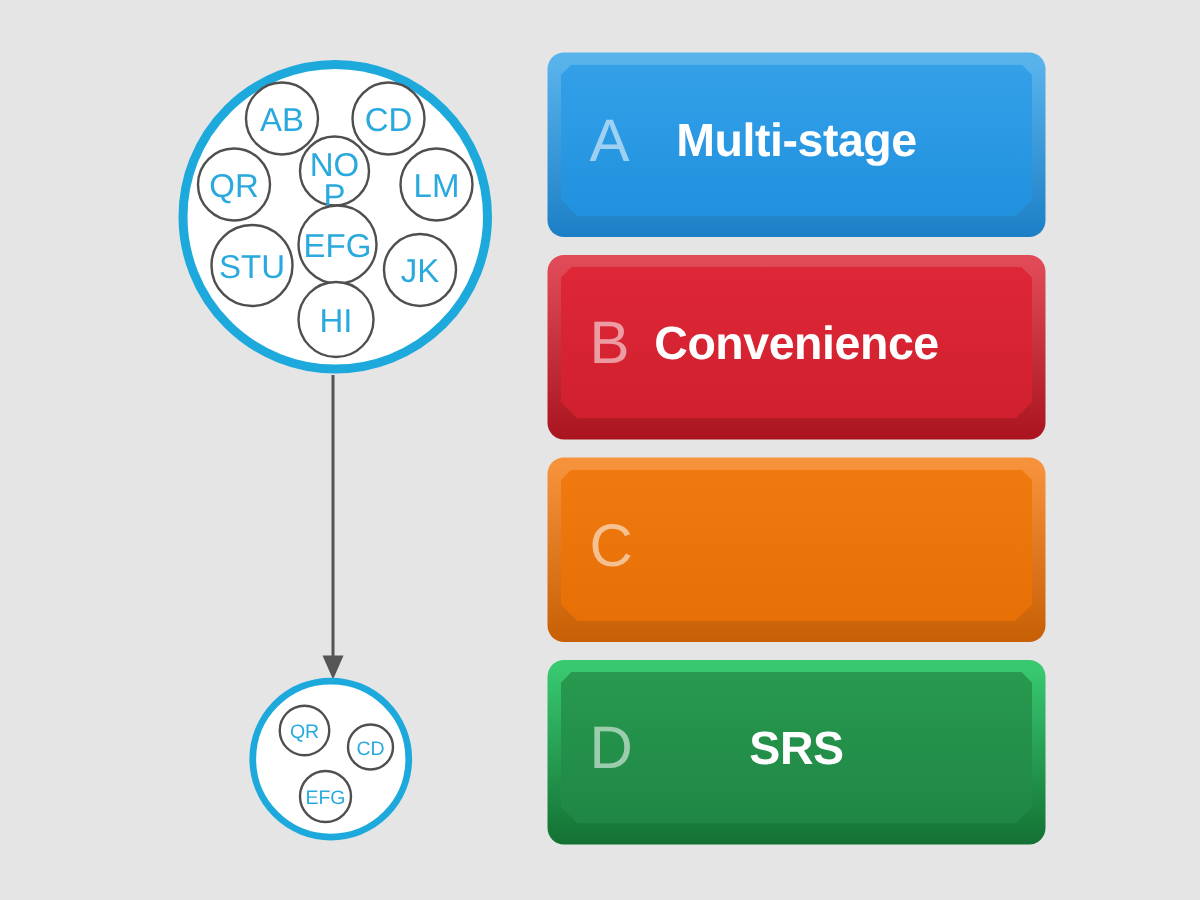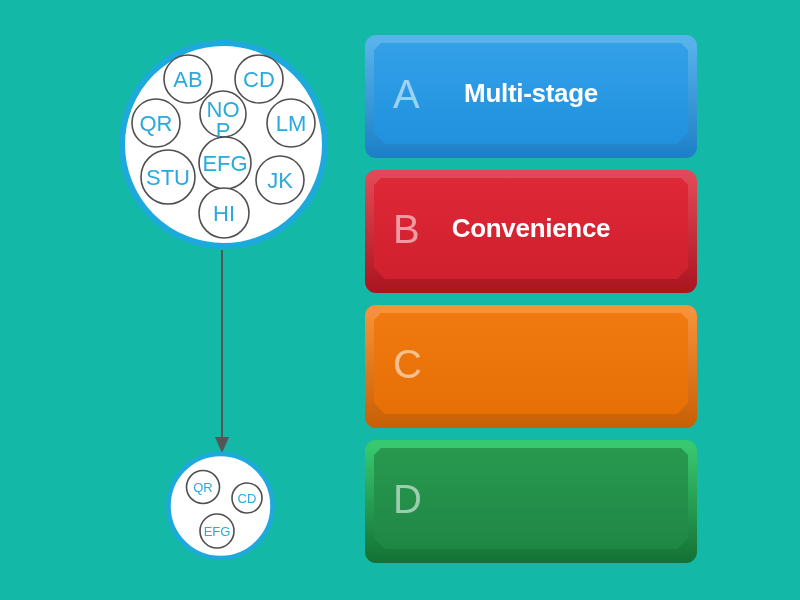--- a/index.html
+++ b/index.html
@@ -1,20 +1,20 @@
 <!DOCTYPE html>
 <html><head>
 <meta charset="utf-8">
 <style>
   html, body { margin: 0; padding: 0; background: #ffffff; }
   .stage {
     position: relative;
     width: 800px;
     height: 600px;
-    background: #14b8a6;
+    background: #e5e5e5;
     overflow: hidden;
     font-family: "Liberation Sans", sans-serif;
   }
 
   
   .diagram {
     position: absolute;
     left: 0; top: 0;
     width: 365px; height: 600px;
   }
@@ -68,21 +68,21 @@
     top: 50%;
     transform: translateY(-50%);
     font-size: 40px;
     font-weight: 400;
     color: var(--letter);
     line-height: 1;
   }
   .opt-label {
     width: 100%;
     text-align: center;
-    font-size: 26px;
+    font-size: 31px;
     font-weight: 700;
     letter-spacing: -0.3px;
     color: var(--labelc);
   }
 </style>
 </head>
 <body>
 
 <div class="stage">
 
@@ -166,17 +166,18 @@
 
     <button class="opt" style="--hi: #f6923b; --f1: #f07a10; --f2: #e66f06; --dk: #c75f04;">
       <span class="opt-face">
         <span class="opt-letter">C</span>
       </span>
     </button>
 
     <button class="opt" style="--hi: #38c870; --f1: #28994f; --f2: #1f8745; --dk: #137133;">
       <span class="opt-face">
         <span class="opt-letter">D</span>
+        <span class="opt-label">SRS</span>
       </span>
     </button>
 
   </div>
 </div>
 
 </body></html>

